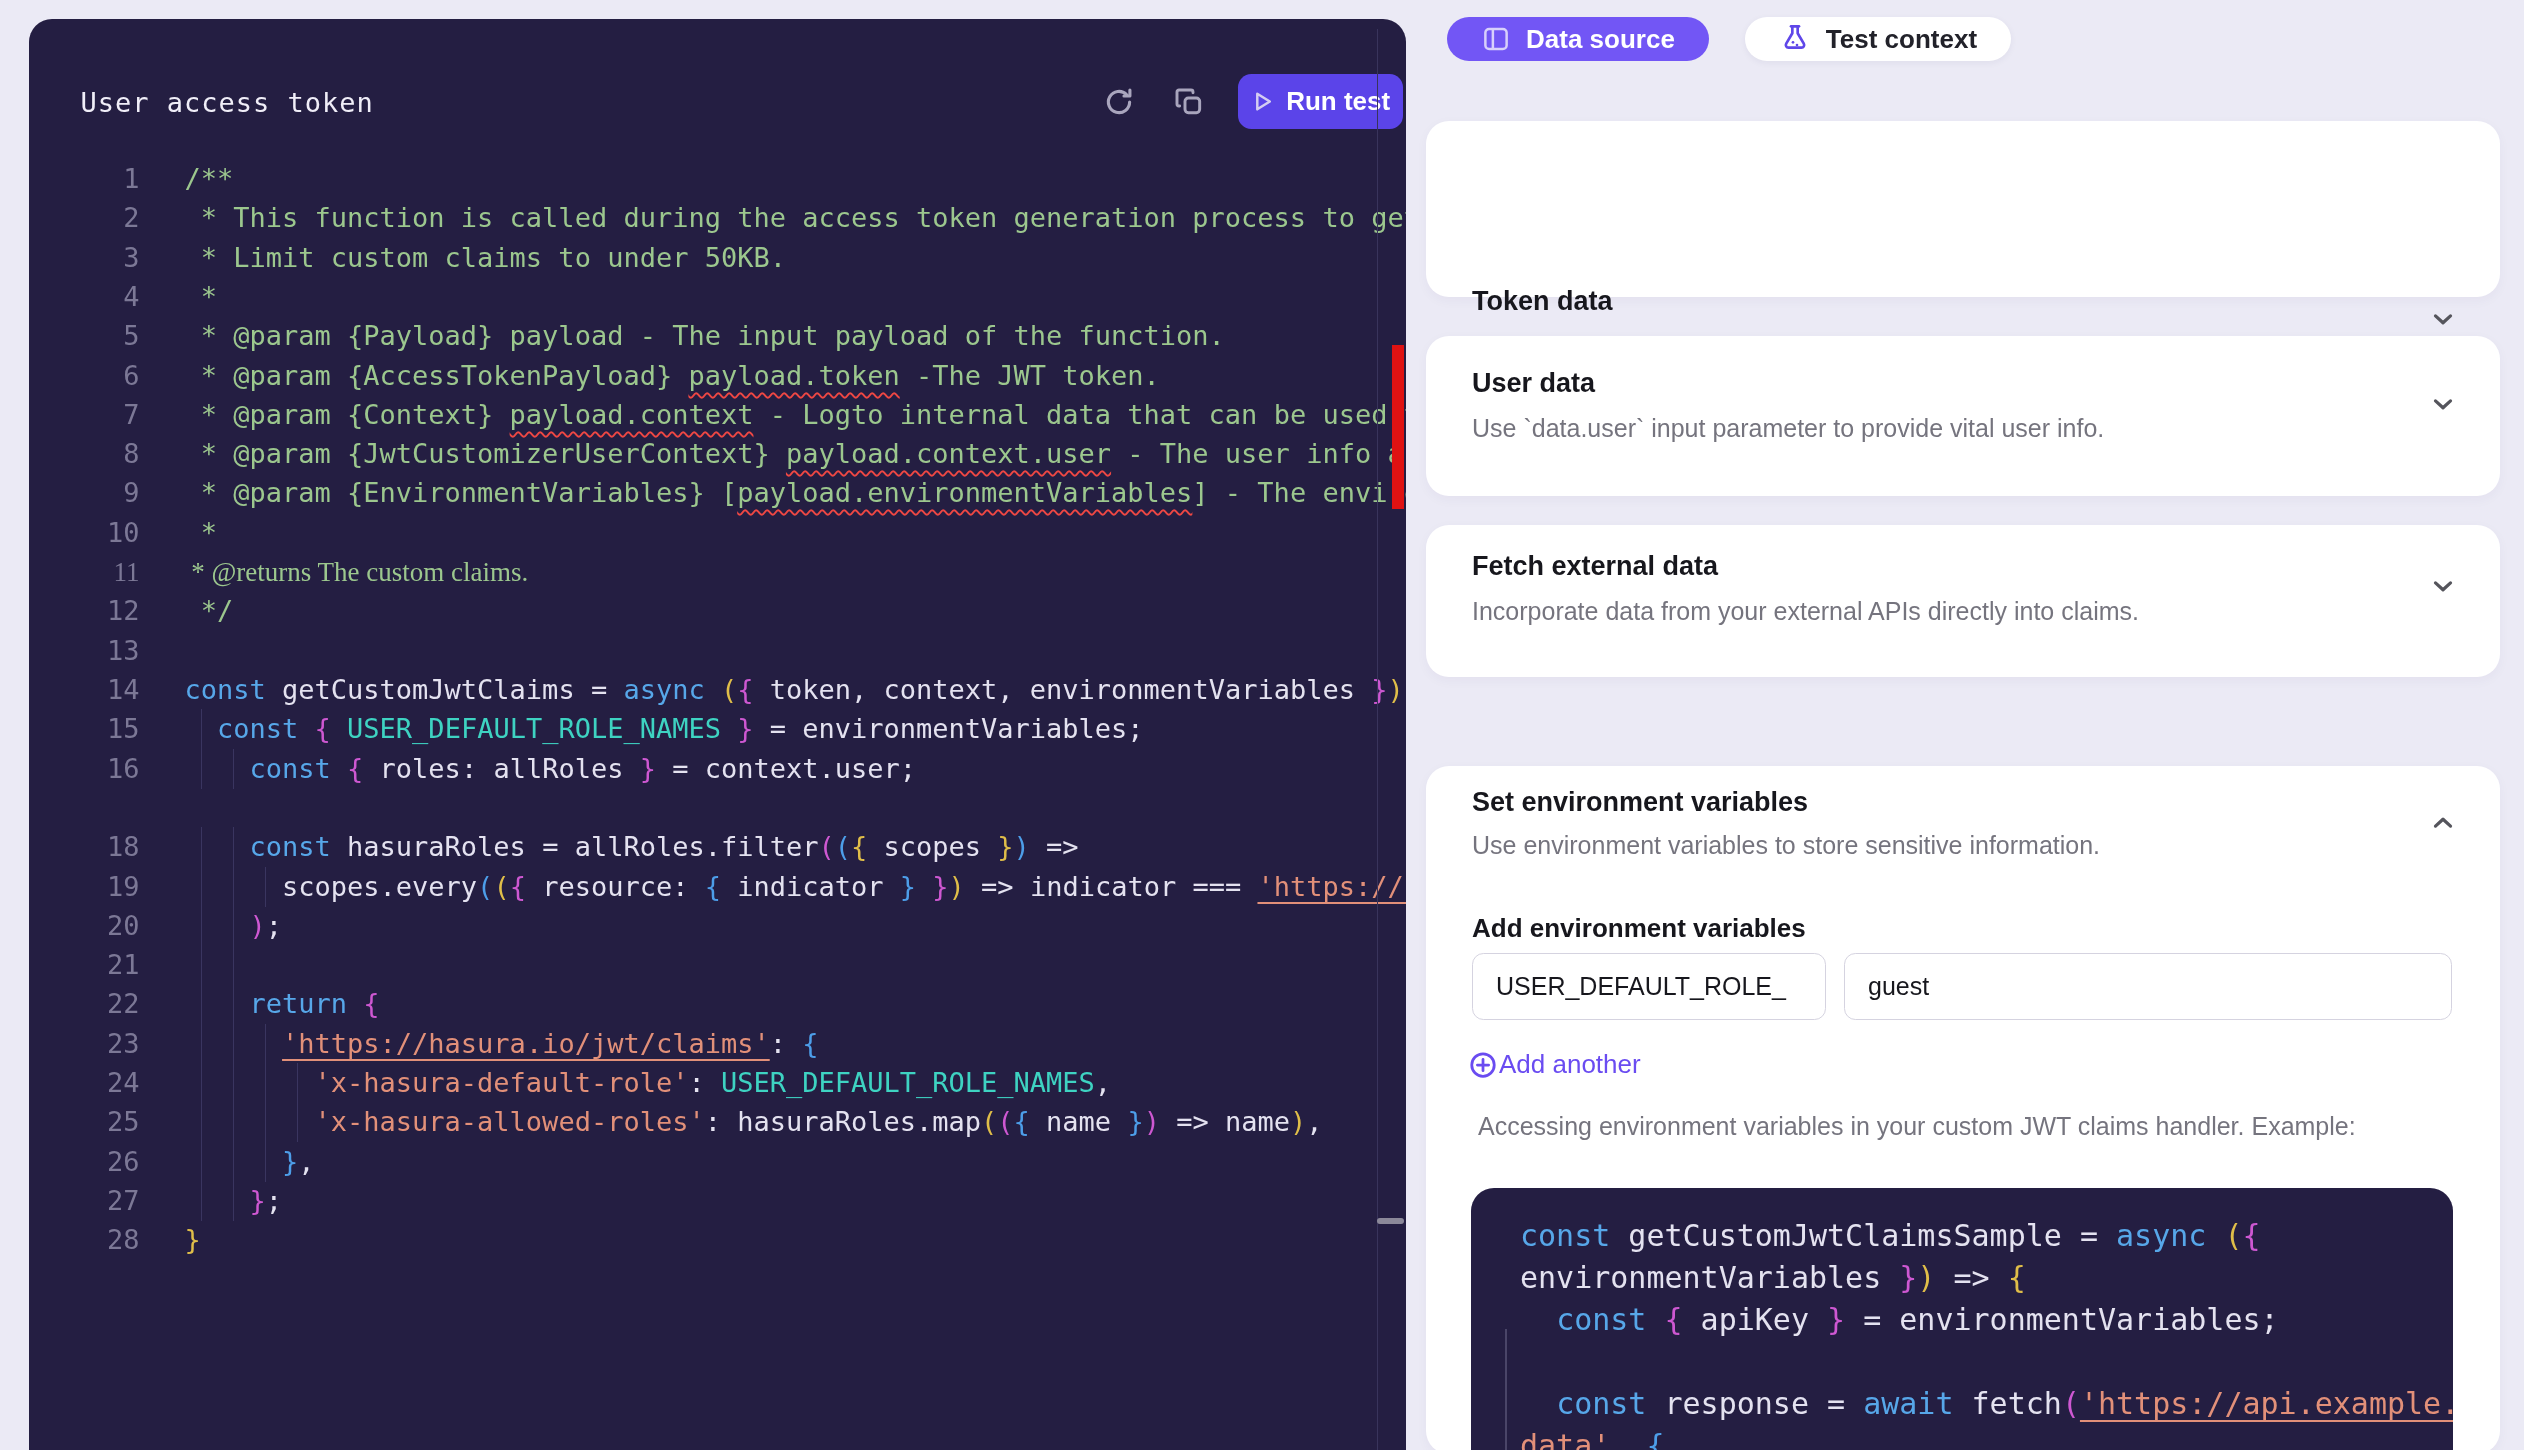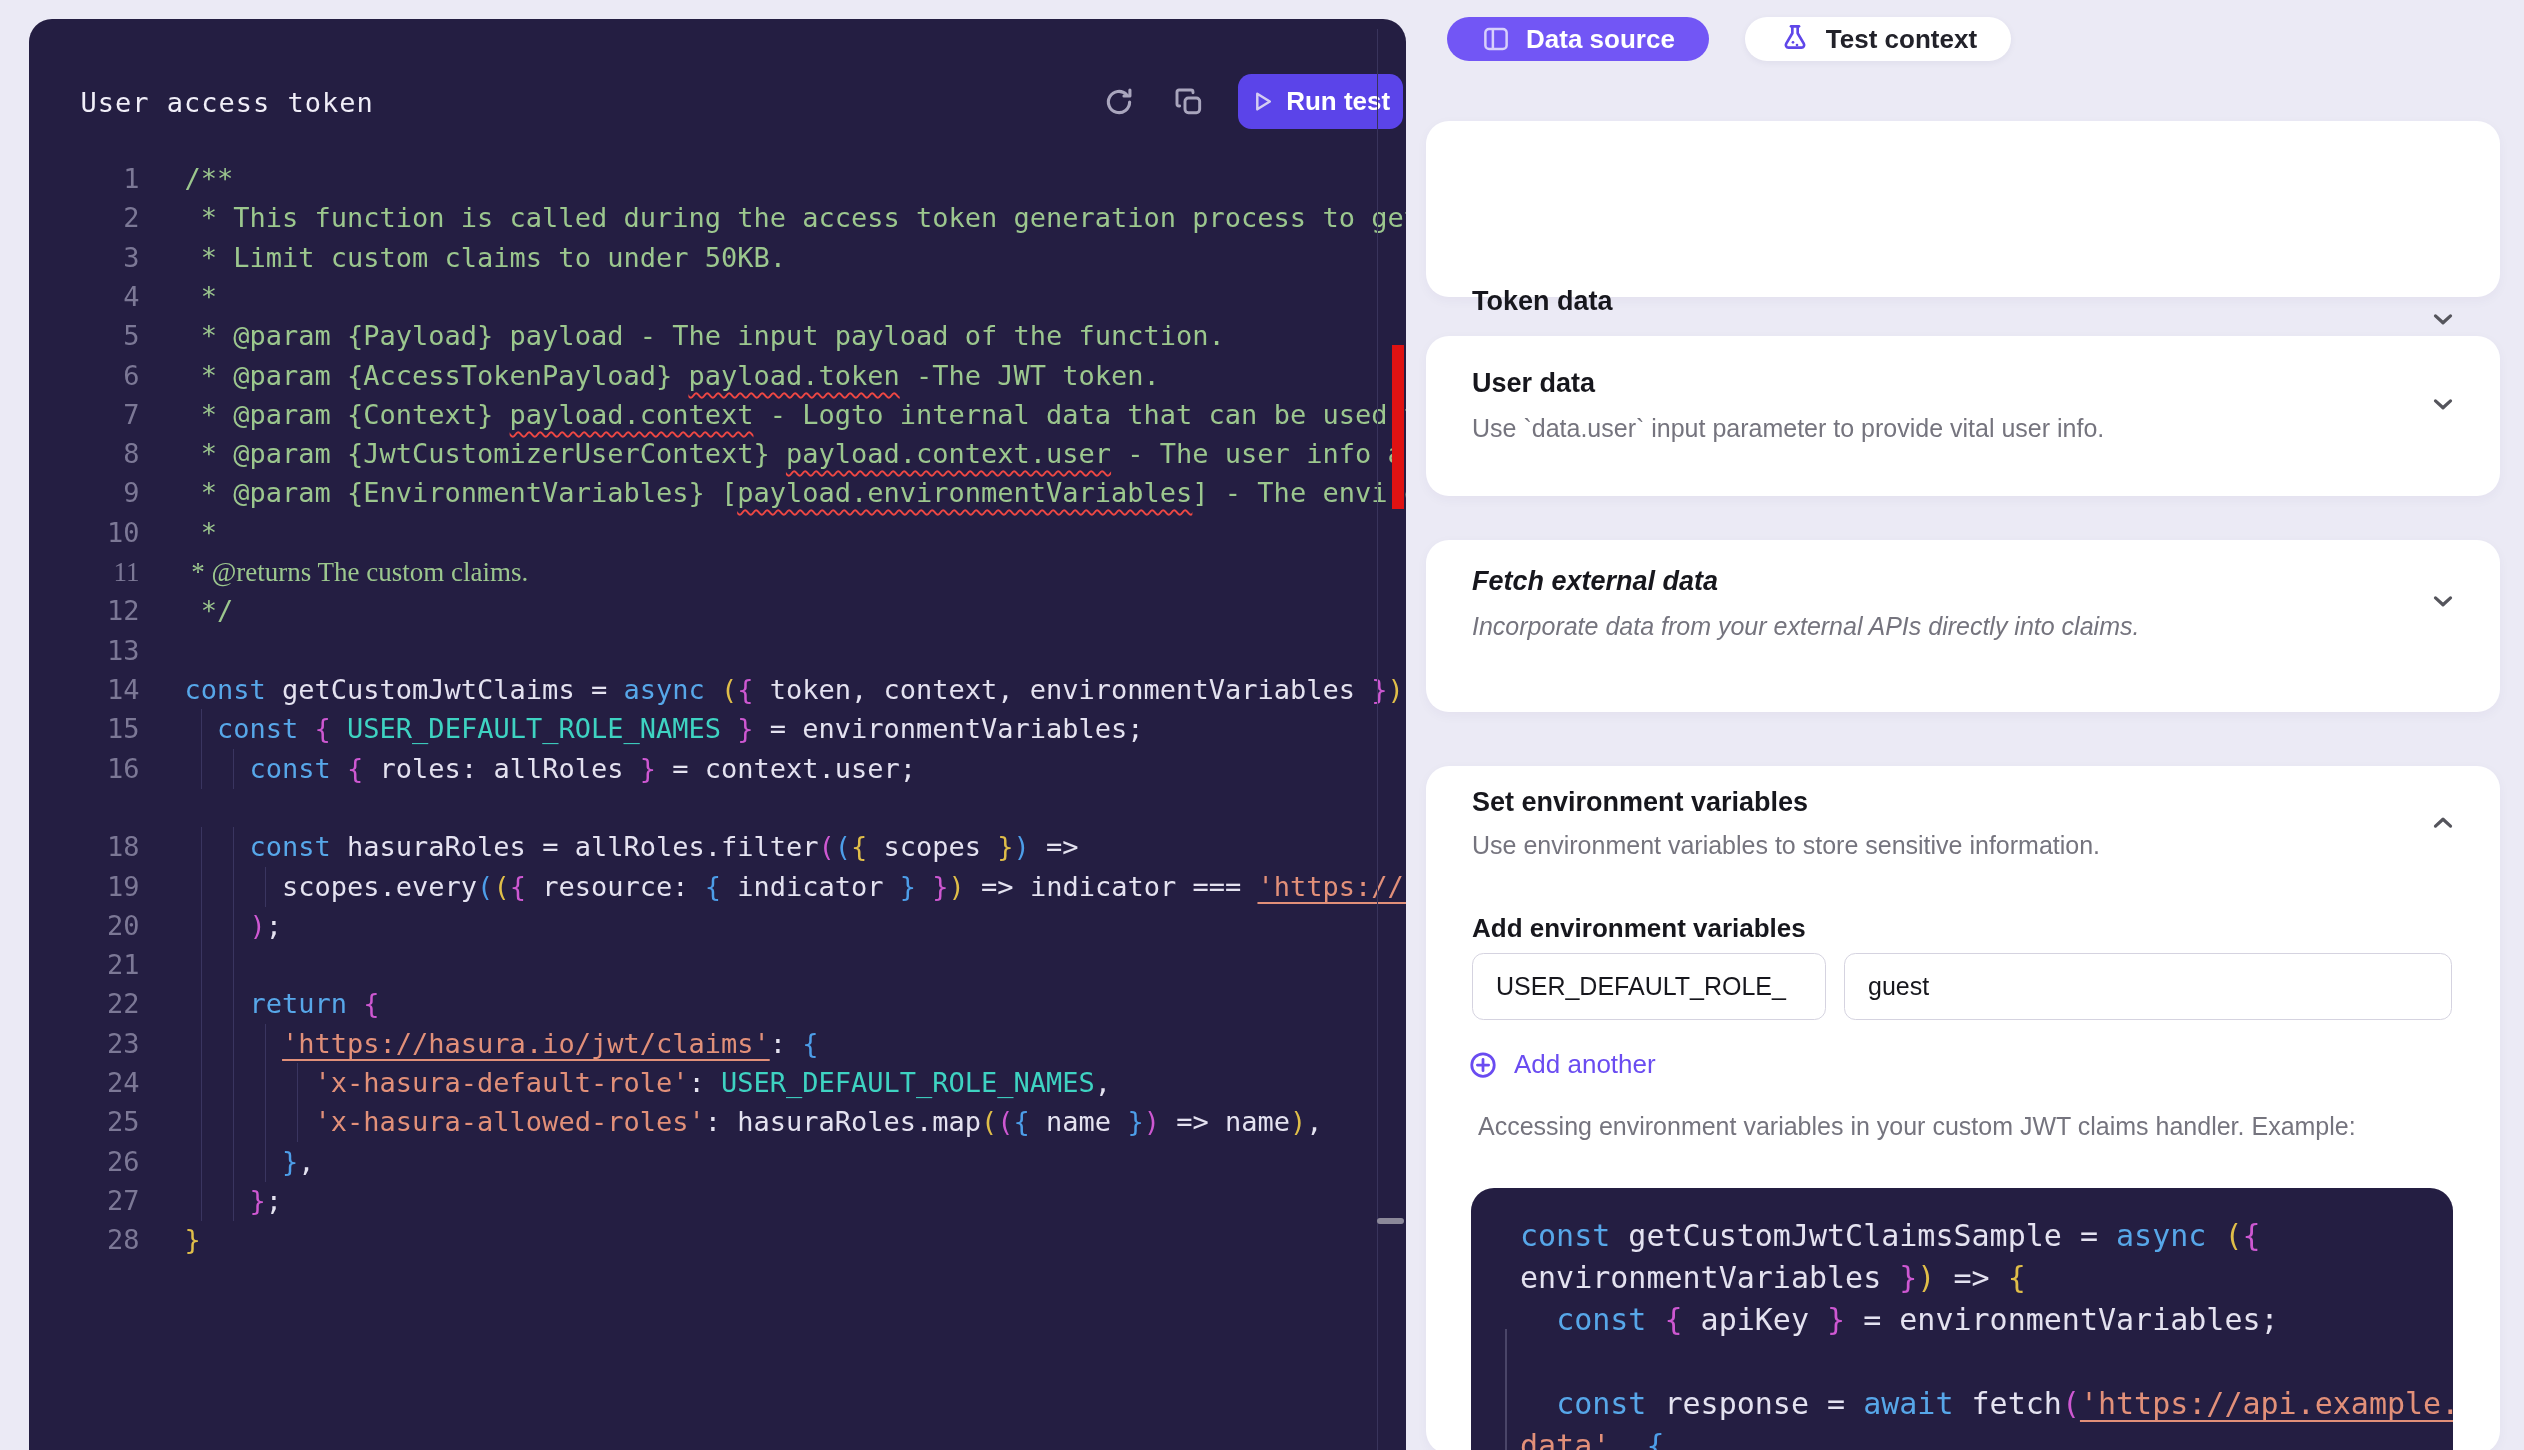--- a/index.html
+++ b/index.html
@@ -72,21 +72,21 @@
   .env-label{position:absolute;left:46px;top:147px;font-size:26px;font-weight:600;color:#17171d;}
   .env-input{
     position:absolute;top:187px;height:67px;box-sizing:border-box;
     border:1px solid #d5d3e0;border-radius:11.4px;background:#fff;
     font-size:25px;color:#17171d;padding:0 23px;font-family:"Liberation Sans",sans-serif;
   }
   #env-key{left:46px;width:354px;}
   #env-value{left:418px;width:608px;}
   .add-another{
     position:absolute;left:42px;top:283px;background:none;border:none;cursor:pointer;
-    display:flex;align-items:center;gap:16px;color:#6a4cf1;font-size:26px;font-weight:500;
+    display:flex;align-items:center;gap:1px;color:#6a4cf1;font-size:26px;font-weight:500;
     font-family:"Liberation Sans",sans-serif;padding:0;
   }
   .add-another svg{stroke:#6a4cf1;fill:none;stroke-width:2.2;stroke-linecap:round;}
   .helper-text{position:absolute;left:52px;top:346px;font-size:25px;color:#75747e;}
   .sample-block{
     position:absolute;left:45px;top:422px;width:982px;height:285px;
     background:#241e42;border-radius:23px;overflow:hidden;
   }
   .sample-row{
     position:relative;height:42px;margin-left:49px;
@@ -196,21 +196,21 @@
 <div class="card" style="top:336px;height:160px;">
   <div class="card-title" style="top:32px;">User data</div>
   <div class="card-sub" style="top:78px;">Use `data.user` input parameter to provide vital user info.</div>
   <button class="chev" style="top:53px;">
     <span><svg width="30" height="30" viewBox="0 0 24 24">
           <polyline points="6,9.5 12,15 18,9.5"></polyline>
         </svg></span>
   </button>
 </div>
 
-<div class="card" style="top:540px;height:172px;font-style:italic;">
+<div class="card" style="top:525px;height:152px;">
   <div class="card-title" style="top:26px;">Fetch external data</div>
   <div class="card-sub" style="top:72px;">Incorporate data from your external APIs directly into claims.</div>
   <button class="chev" style="top:46px;">
     <span><svg width="30" height="30" viewBox="0 0 24 24">
           <polyline points="6,9.5 12,15 18,9.5"></polyline>
         </svg></span>
   </button>
 </div>
 
 <div class="card" style="top:766px;height:688px;">

